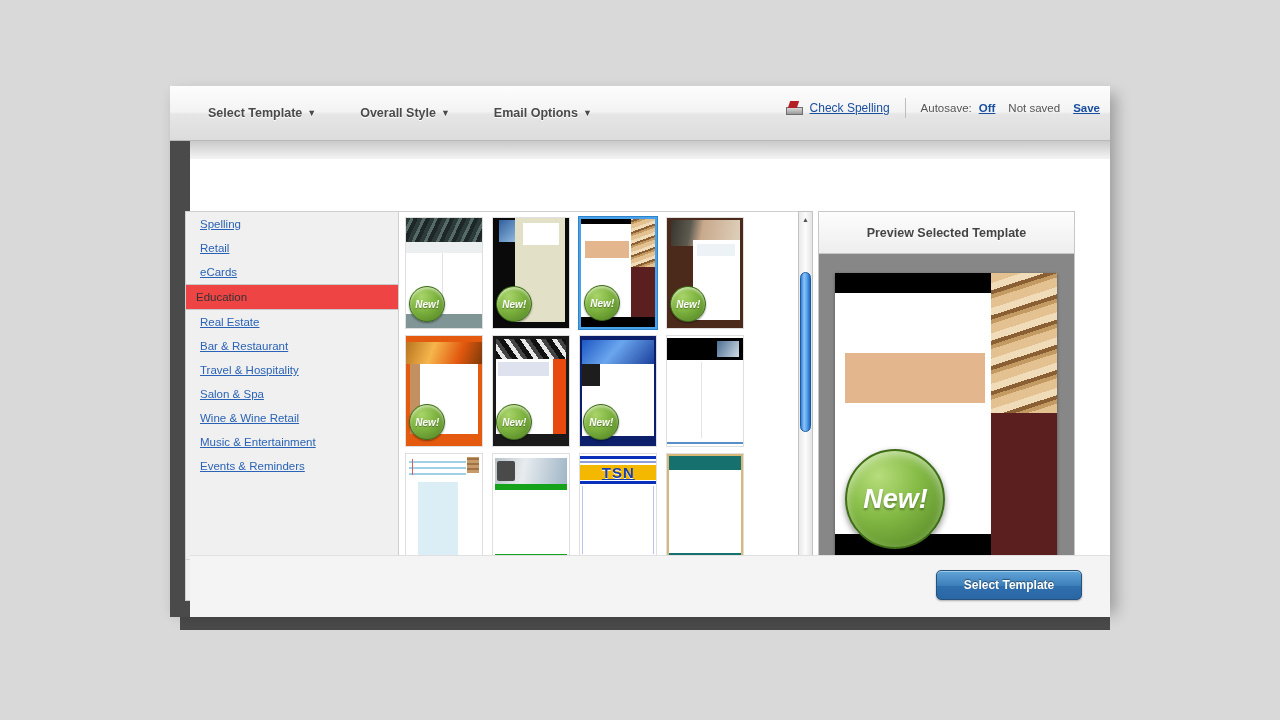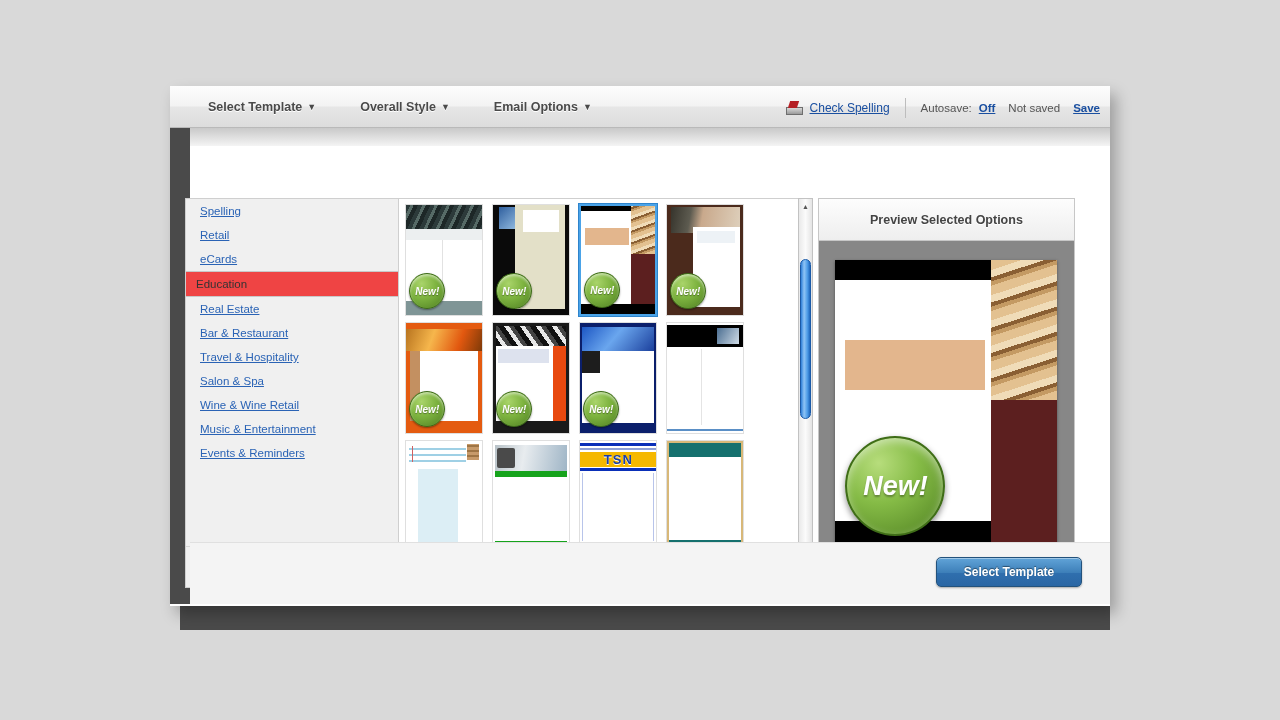--- a/index.html
+++ b/index.html
@@ -27,21 +27,21 @@
   #window-shadow-bottom {
     position: absolute;
     left: 180px; top: 606px;
     width: 930px; height: 24px;
     background: #4a4a4a;
   }
 
   
   #toolbar {
     position: relative;
-    height: 42px;
+    height: 55px;
     background: linear-gradient(to bottom, #fdfdfd 0%, #f3f3f3 48%, #e6e6e6 52%, #dcdcdc 100%);
     border-bottom: 1px solid #b9b9b9;
     display: flex;
     align-items: center;
   }
   .menu-btn {
     font-size: 12.5px;
     font-weight: bold;
     color: #4a4a4a;
     padding: 4px 8px;
@@ -431,21 +431,21 @@
               <div style="position:absolute;left:2px;top:4px;right:2px;height:26px;background:linear-gradient(100deg,#b8c2c8,#e8ecef 40%,#9fb5c6);"></div>
               <div style="position:absolute;left:4px;top:7px;width:18px;height:20px;background:#4a4a4a;border-radius:2px;"></div>
               <div style="position:absolute;left:2px;top:30px;right:2px;height:6px;background:#16a31c;"></div>
               <div style="position:absolute;left:2px;bottom:4px;right:2px;height:6px;background:#16a31c;"></div>
             </div>
             <div class="thumb">
               <div style="position:absolute;left:0;top:0;width:100%;height:100%;background:#fff;"></div>
               <div style="position:absolute;left:0;top:2px;right:0;height:3px;background:#0a2fb8;"></div>
               <div style="position:absolute;left:0;top:7px;right:0;height:2px;background:#8fa0d6;"></div>
               <div style="position:absolute;left:0;top:11px;right:0;height:15px;background:#f5b800;display:flex;align-items:center;justify-content:center;">
-                <span style="font-size:13px;font-weight:bold;color:#1a3fa8;letter-spacing:1px;text-shadow:0 1px 0 #fff;">TSN</span>
+                <span style="font-size:15px;font-weight:bold;color:#1a3fa8;letter-spacing:1px;text-shadow:0 1px 0 #fff;text-decoration:underline;">TSN</span>
               </div>
               <div style="position:absolute;left:0;top:27px;right:0;height:3px;background:#0a2fb8;"></div>
               <div style="position:absolute;left:2px;top:32px;right:2px;bottom:10px;background:#fff;border-left:1px solid #b8c4ea;border-right:1px solid #b8c4ea;"></div>
               <div style="position:absolute;left:0;bottom:2px;right:0;height:4px;background:#0a2fb8;"></div>
             </div>
             <div class="thumb">
               <div style="position:absolute;left:0;top:0;width:100%;height:100%;background:#fff;border:2px solid #d8b878;"></div>
               <div style="position:absolute;left:2px;top:2px;right:2px;height:14px;background:#15706e;"></div>
               <div style="position:absolute;left:2px;bottom:2px;right:2px;height:9px;background:#15706e;"></div>
             </div>
@@ -477,21 +477,21 @@
           </div>
       </div>
 
       <div id="grid-scrollbar">
         <div class="sb-arrow" style="top:2px;">▲</div>
         <div id="sb-thumb"></div>
         <div class="sb-arrow" style="bottom:2px;">▼</div>
       </div>
 
       <div id="preview-panel">
-        <div id="preview-header">Preview Selected Options</div>
+        <div id="preview-header">Preview Selected Template</div>
         <div id="preview-stage">
           <div id="preview-card">
             <div id="pv-topbar"></div>
             <div id="pv-books"></div>
             <div id="pv-maroon"></div>
             <div id="pv-tan"></div>
             <div id="pv-bottombar"></div>
             <div id="pv-new">New!</div>
           </div>
         </div>

